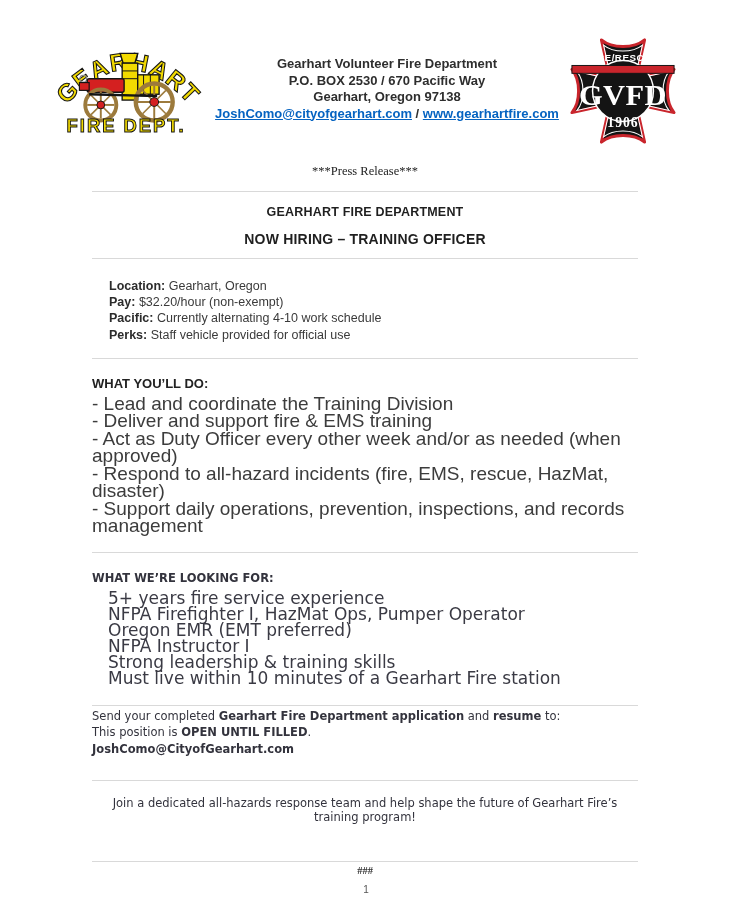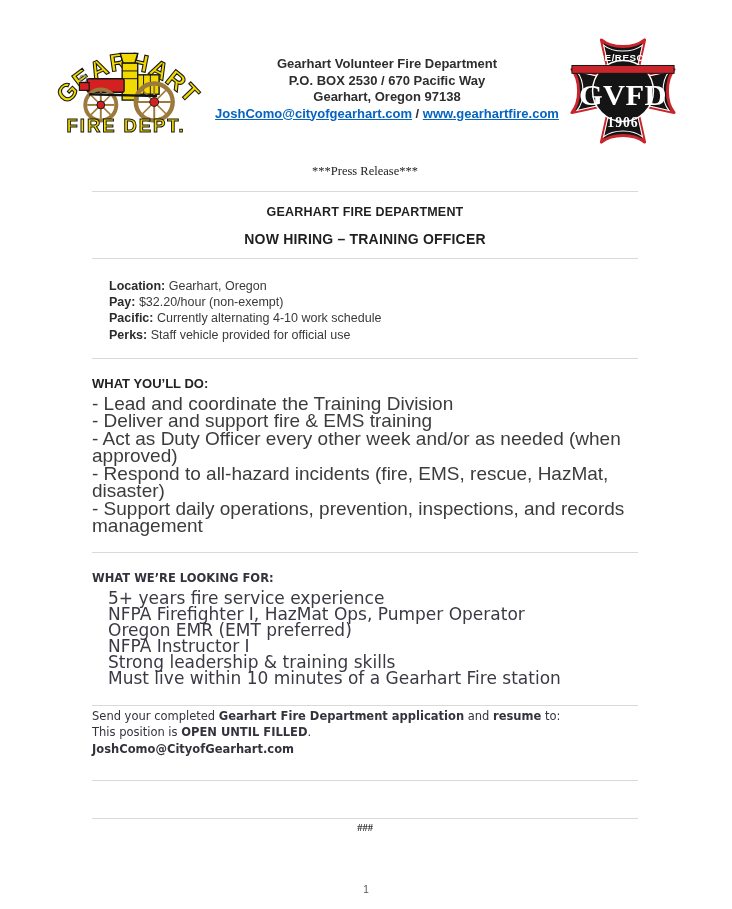--- a/index.html
+++ b/index.html
@@ -189,20 +189,21 @@
     <div class="hta">
       <div class="hta-lines">
         <div><span>Send your completed </span><b>Gearhart Fire Department application</b><span> and </span><b>resume</b><span> to:</span></div>
         <div><span>This position is </span><b>OPEN UNTIL FILLED</b><span>.</span></div>
         <div><b>JoshComo@CityofGearhart.com</b></div>
       </div>
     </div>
 
     <hr class="rule rule-6">
 
+    <div class="closing">Join a dedicated all-hazards response team and help shape the future of Gearhart Fire’s training program!</div>
 
     <hr class="rule rule-7">
 
     <div class="end-marker">###</div>
   </div>
 
   <div class="page-number">1</div>
 </div>
 
 </body></html>

